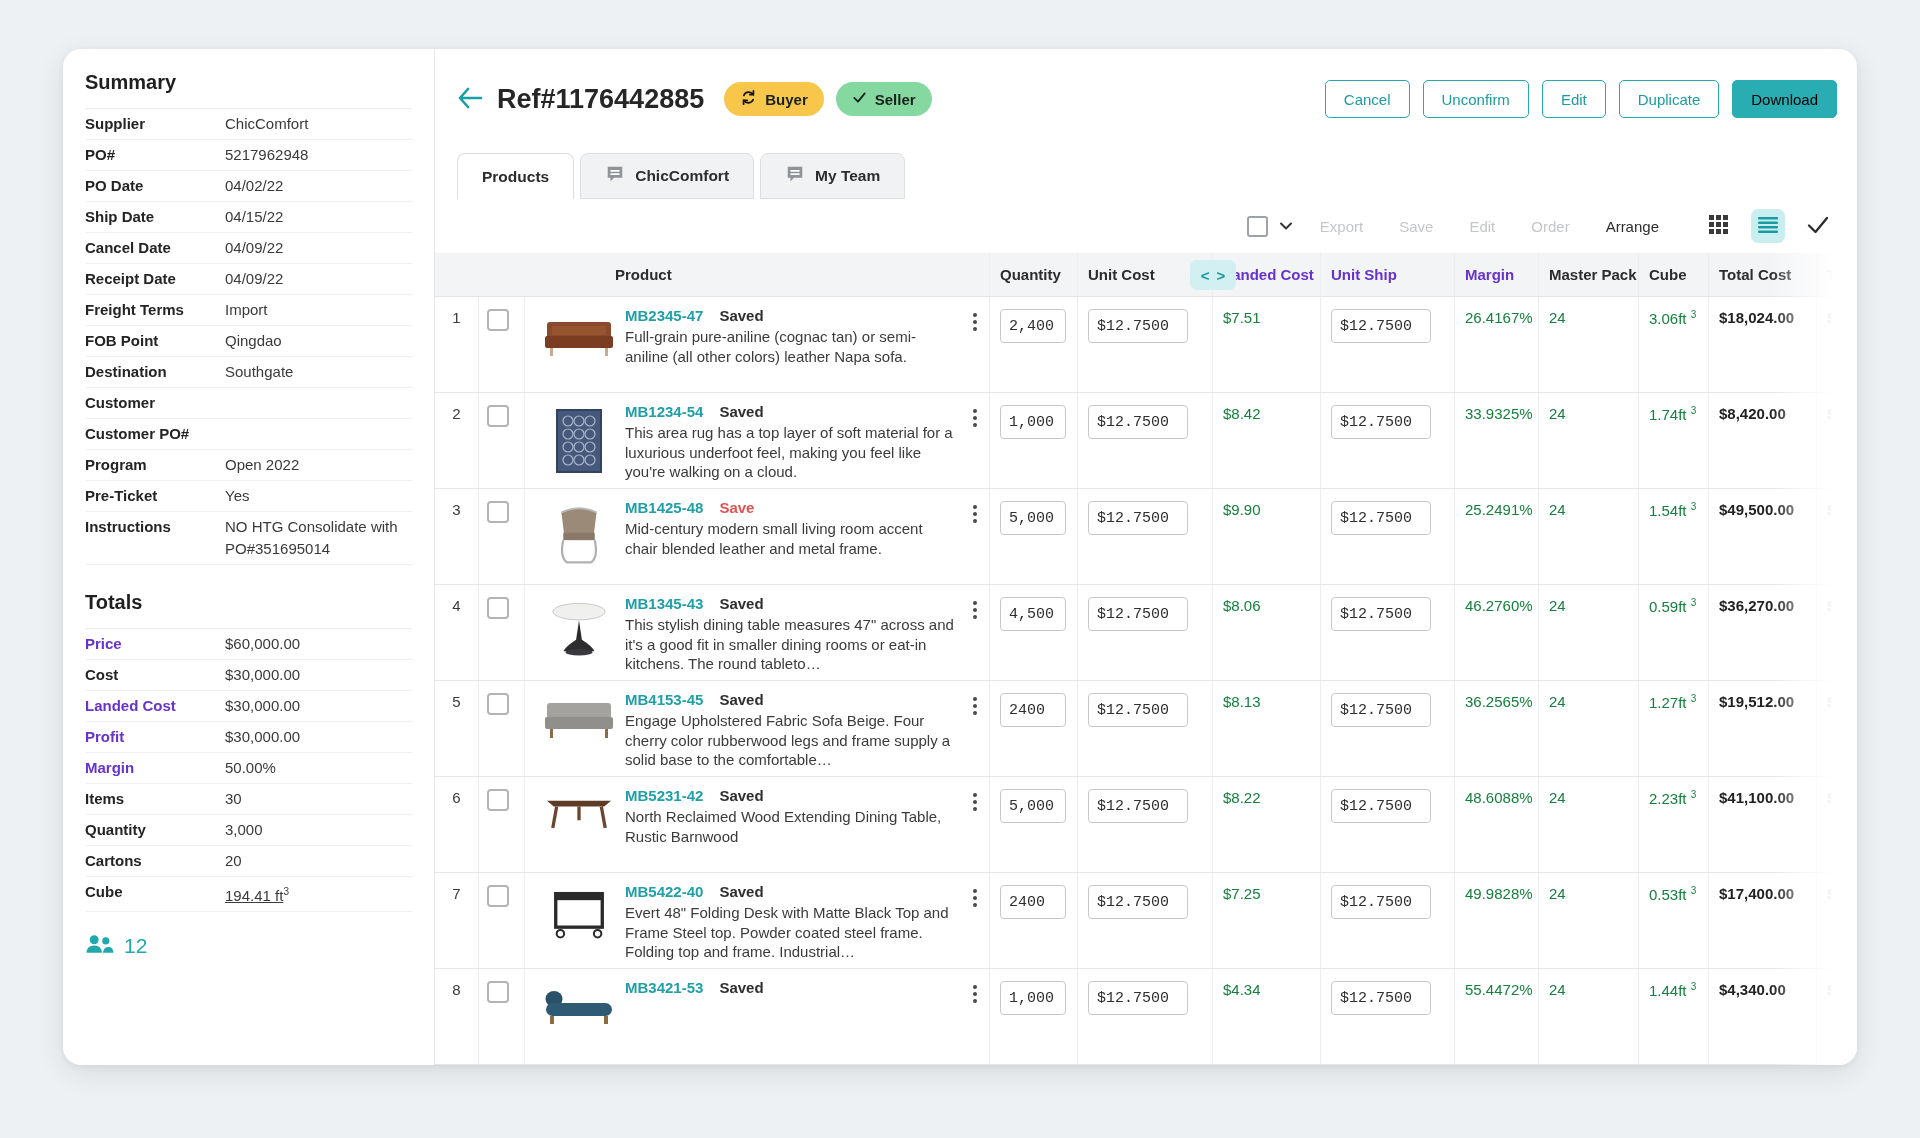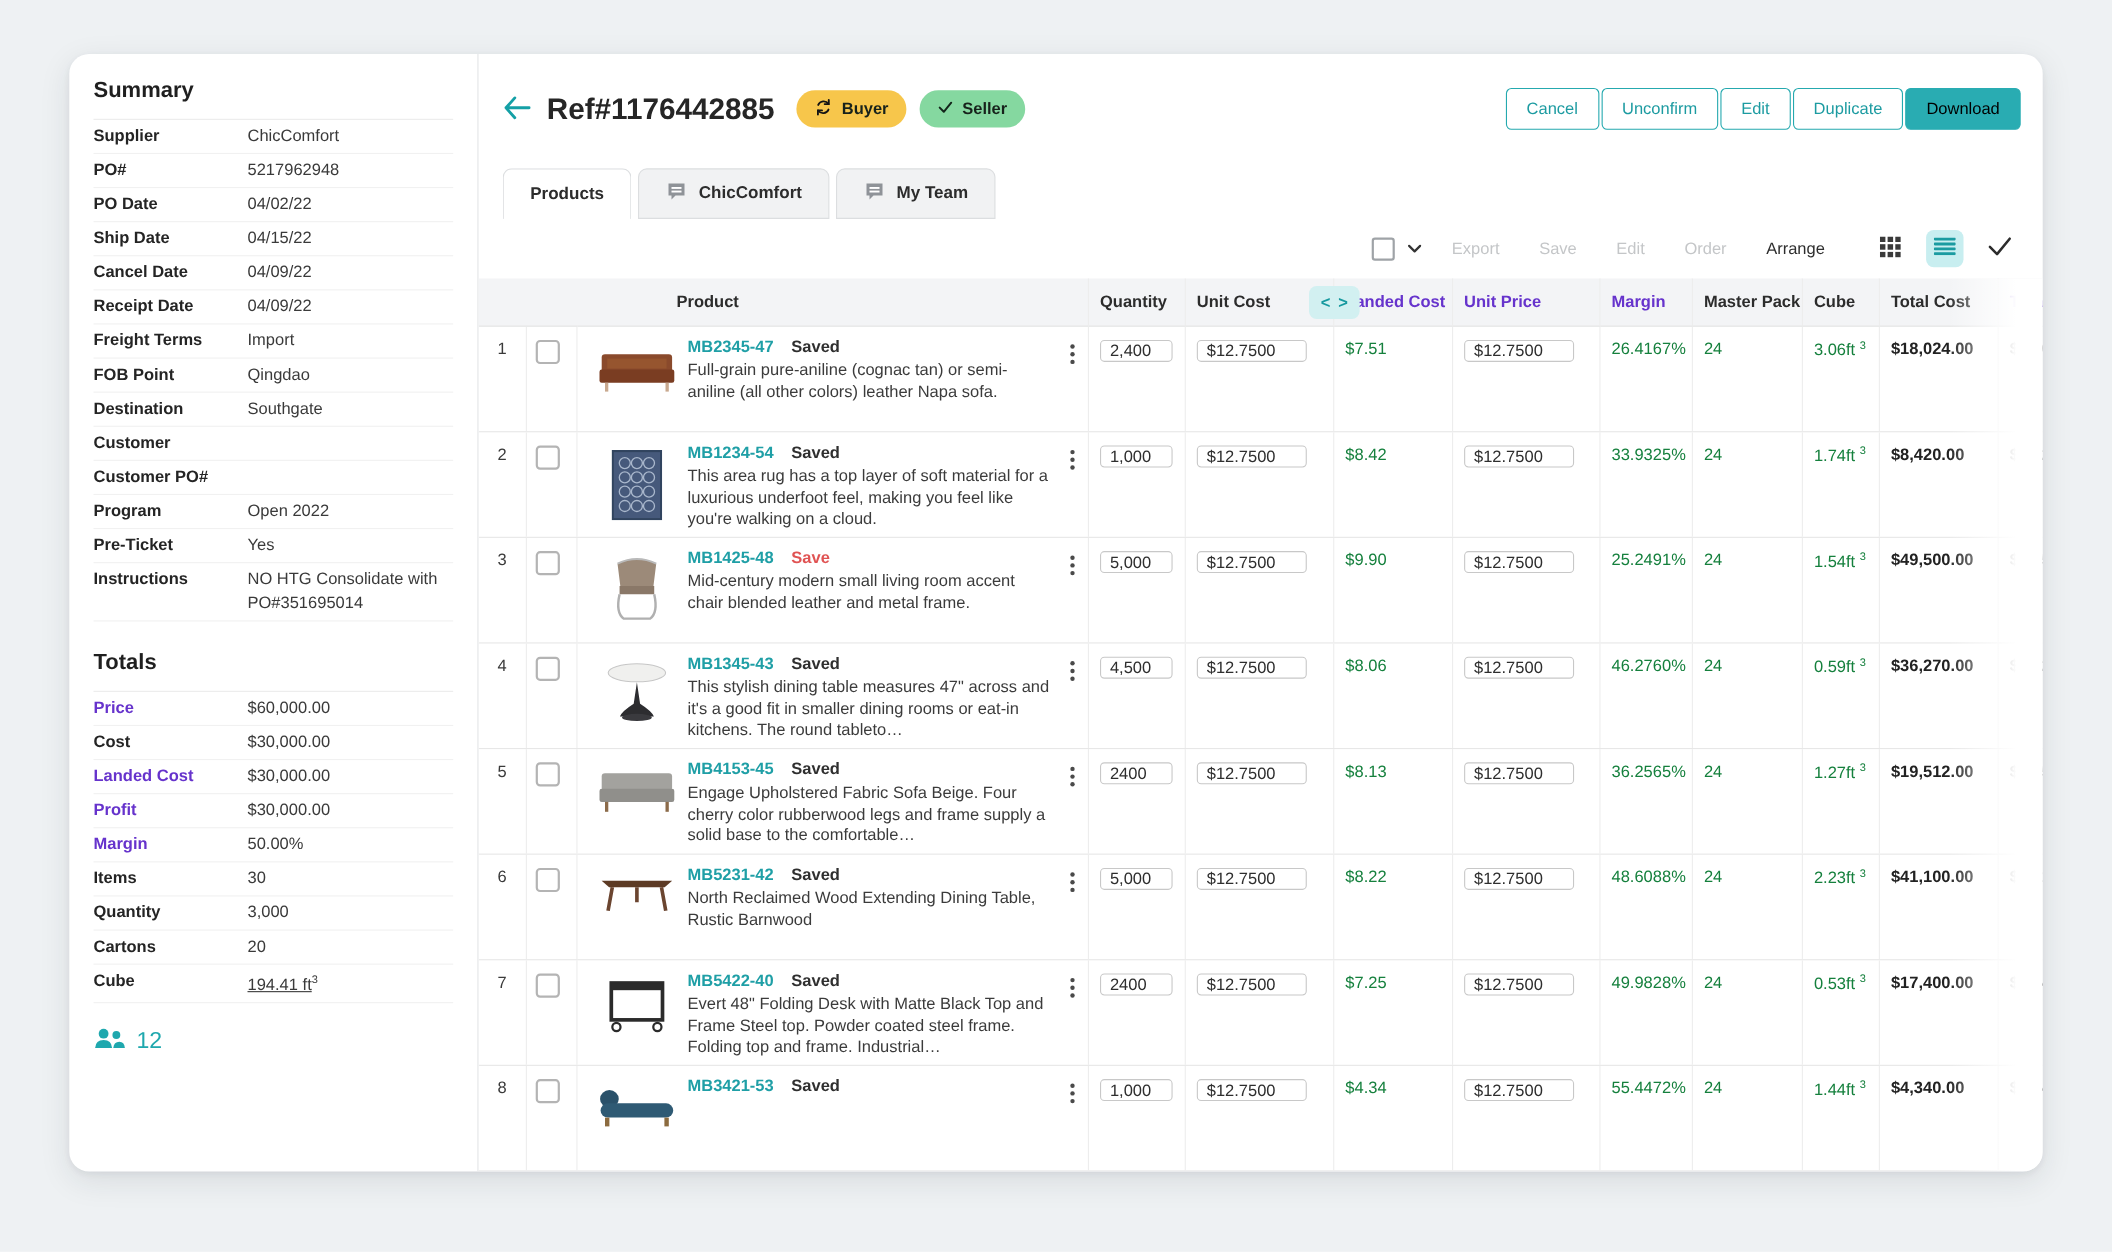--- a/index.html
+++ b/index.html
@@ -51,21 +51,21 @@
   .back-btn { background: none; border: none; cursor: pointer; margin-right: 14px; display: flex; }
   .ref-title { font-size: 27px; font-weight: 700; color: #262626; margin-right: 20px; }
   .badge {
     display: inline-flex; align-items: center; gap: 8px;
     height: 34px; border-radius: 17px; padding: 0 16px;
     font-size: 15px; font-weight: 700; color: #17221b;
     margin-right: 12px; border: none; cursor: pointer;
   }
   .badge.buyer { background: #F7C64B; }
   .badge.seller { background: #85D8A0; }
-  .header-actions { margin-left: auto; display: flex; gap: 2px; }
+  .header-actions { margin-left: auto; display: flex; gap: 13px; }
   .act-btn {
     height: 38px; padding: 0 18px;
     background: #fff; border: 1px solid #25A9AF; border-radius: 5px;
     color: #1C9BA1; font-size: 15px; font-weight: 400;
     cursor: pointer; font-family: inherit;
   }
   .act-btn.primary { background: #29ACB2; border-color: #29ACB2; color: #000000; }
 
   .tabs { display: flex; gap: 6px; padding-left: 22px; margin-top: 34px; height: 46px; flex: none; }
   .tab {
@@ -128,22 +128,22 @@
   .prod-cell { display: flex; position: relative; padding-top: 10px !important; padding-right: 34px !important; }
   .prod-img { width: 72px; flex: none; margin: 6px 6px 0 8px; display: flex; justify-content: center; align-items: flex-start; }
   .prod-body { flex: 1; padding-left: 4px; }
   .prod-head { display: flex; gap: 16px; align-items: baseline; }
   .prod-code { color: #1F9FA6; font-weight: 700; cursor: pointer; }
   .prod-status { font-weight: 700; }
   .prod-desc { margin-top: 3px; color: #3B3B3B; line-height: 19.5px; }
   .kebab { position: absolute; right: 8px; top: 12px; cursor: pointer; display: flex; flex-direction: column; gap: 3px; padding: 4px; }
   .kebab i { width: 4px; height: 4px; border-radius: 50%; background: #4A4A4A; }
   .num-input {
-    height: 20px; border: 1px solid #C8C8C8; border-radius: 4px;
-    font-size: 15px; color: #2e2e2e; padding: 0 8px; font-family: Liberation Sans, sans-serif;
+    height: 34px; border: 1px solid #C8C8C8; border-radius: 4px;
+    font-size: 15px; color: #2e2e2e; padding: 0 8px; font-family: Liberation Mono, monospace;
   }
   .w-qty { width: 66px; } .w-cost { width: 100px; }
   .plain-val { color: #15803d; padding-top: 8px; }
   .bold-val { font-weight: 700; color: #222; }
 
   .fade-right {
     position: absolute; top: 0; right: 0; width: 86px; height: 100%;
     background: linear-gradient(to right, rgba(255,255,255,0), #ffffff 72%);
     pointer-events: none;
   }
@@ -386,21 +386,21 @@
     </div>
 
     <div class="table-wrap">
       <div class="t-row t-head">
         <div class="cell c-num"></div>
         <div class="cell c-check"></div>
         <div class="cell c-prod">Product</div>
         <div class="cell c-qty">Quantity</div>
         <div class="cell c-ucost">Unit Cost</div>
         <div class="cell c-lcost purple">Landed Cost</div>
-        <div class="cell c-uprice purple">Unit Price</div>
+        <div class="cell c-uprice purple">Unit Ship</div>
         <div class="cell c-margin purple">Margin</div>
         <div class="cell c-mpack">Master Pack</div>
         <div class="cell c-cube">Cube</div>
         <div class="cell c-tcost">Total Cost</div>
         <div class="cell c-tprice purple">Total Price</div>
         <div class="col-toggle">
           <span>&lt;</span>
           <span>&gt;</span>
         </div>
       </div>

